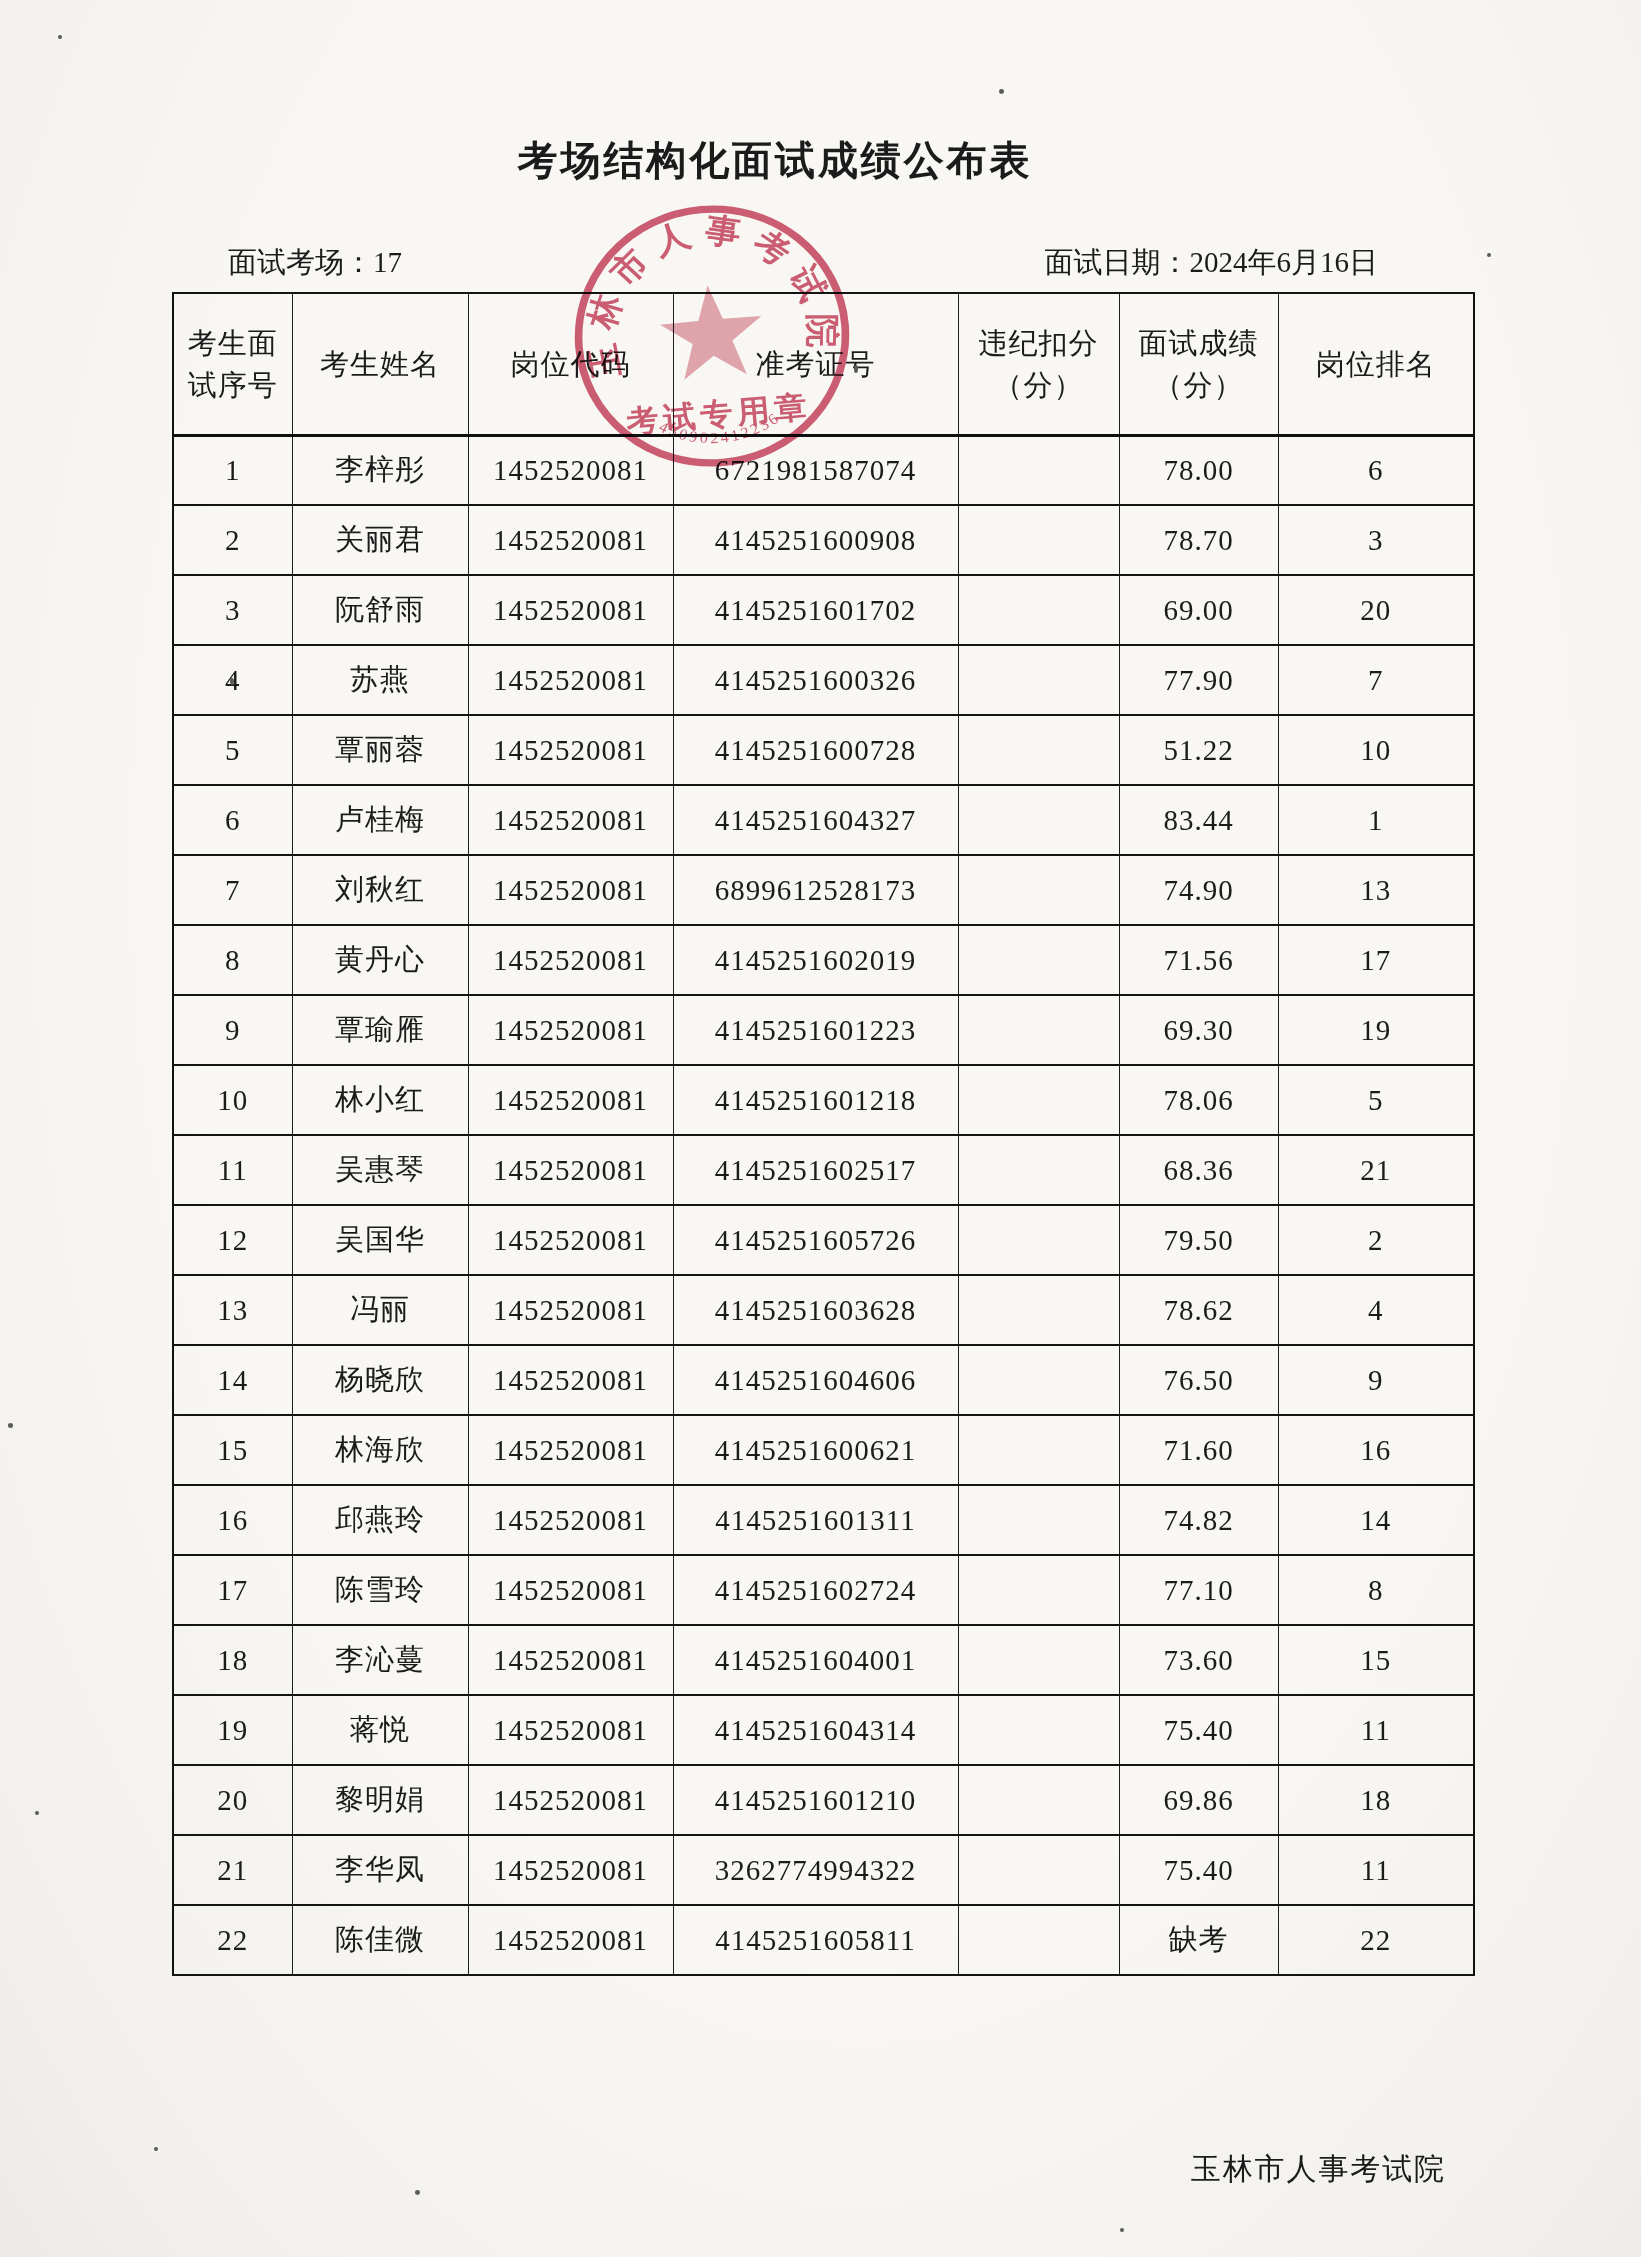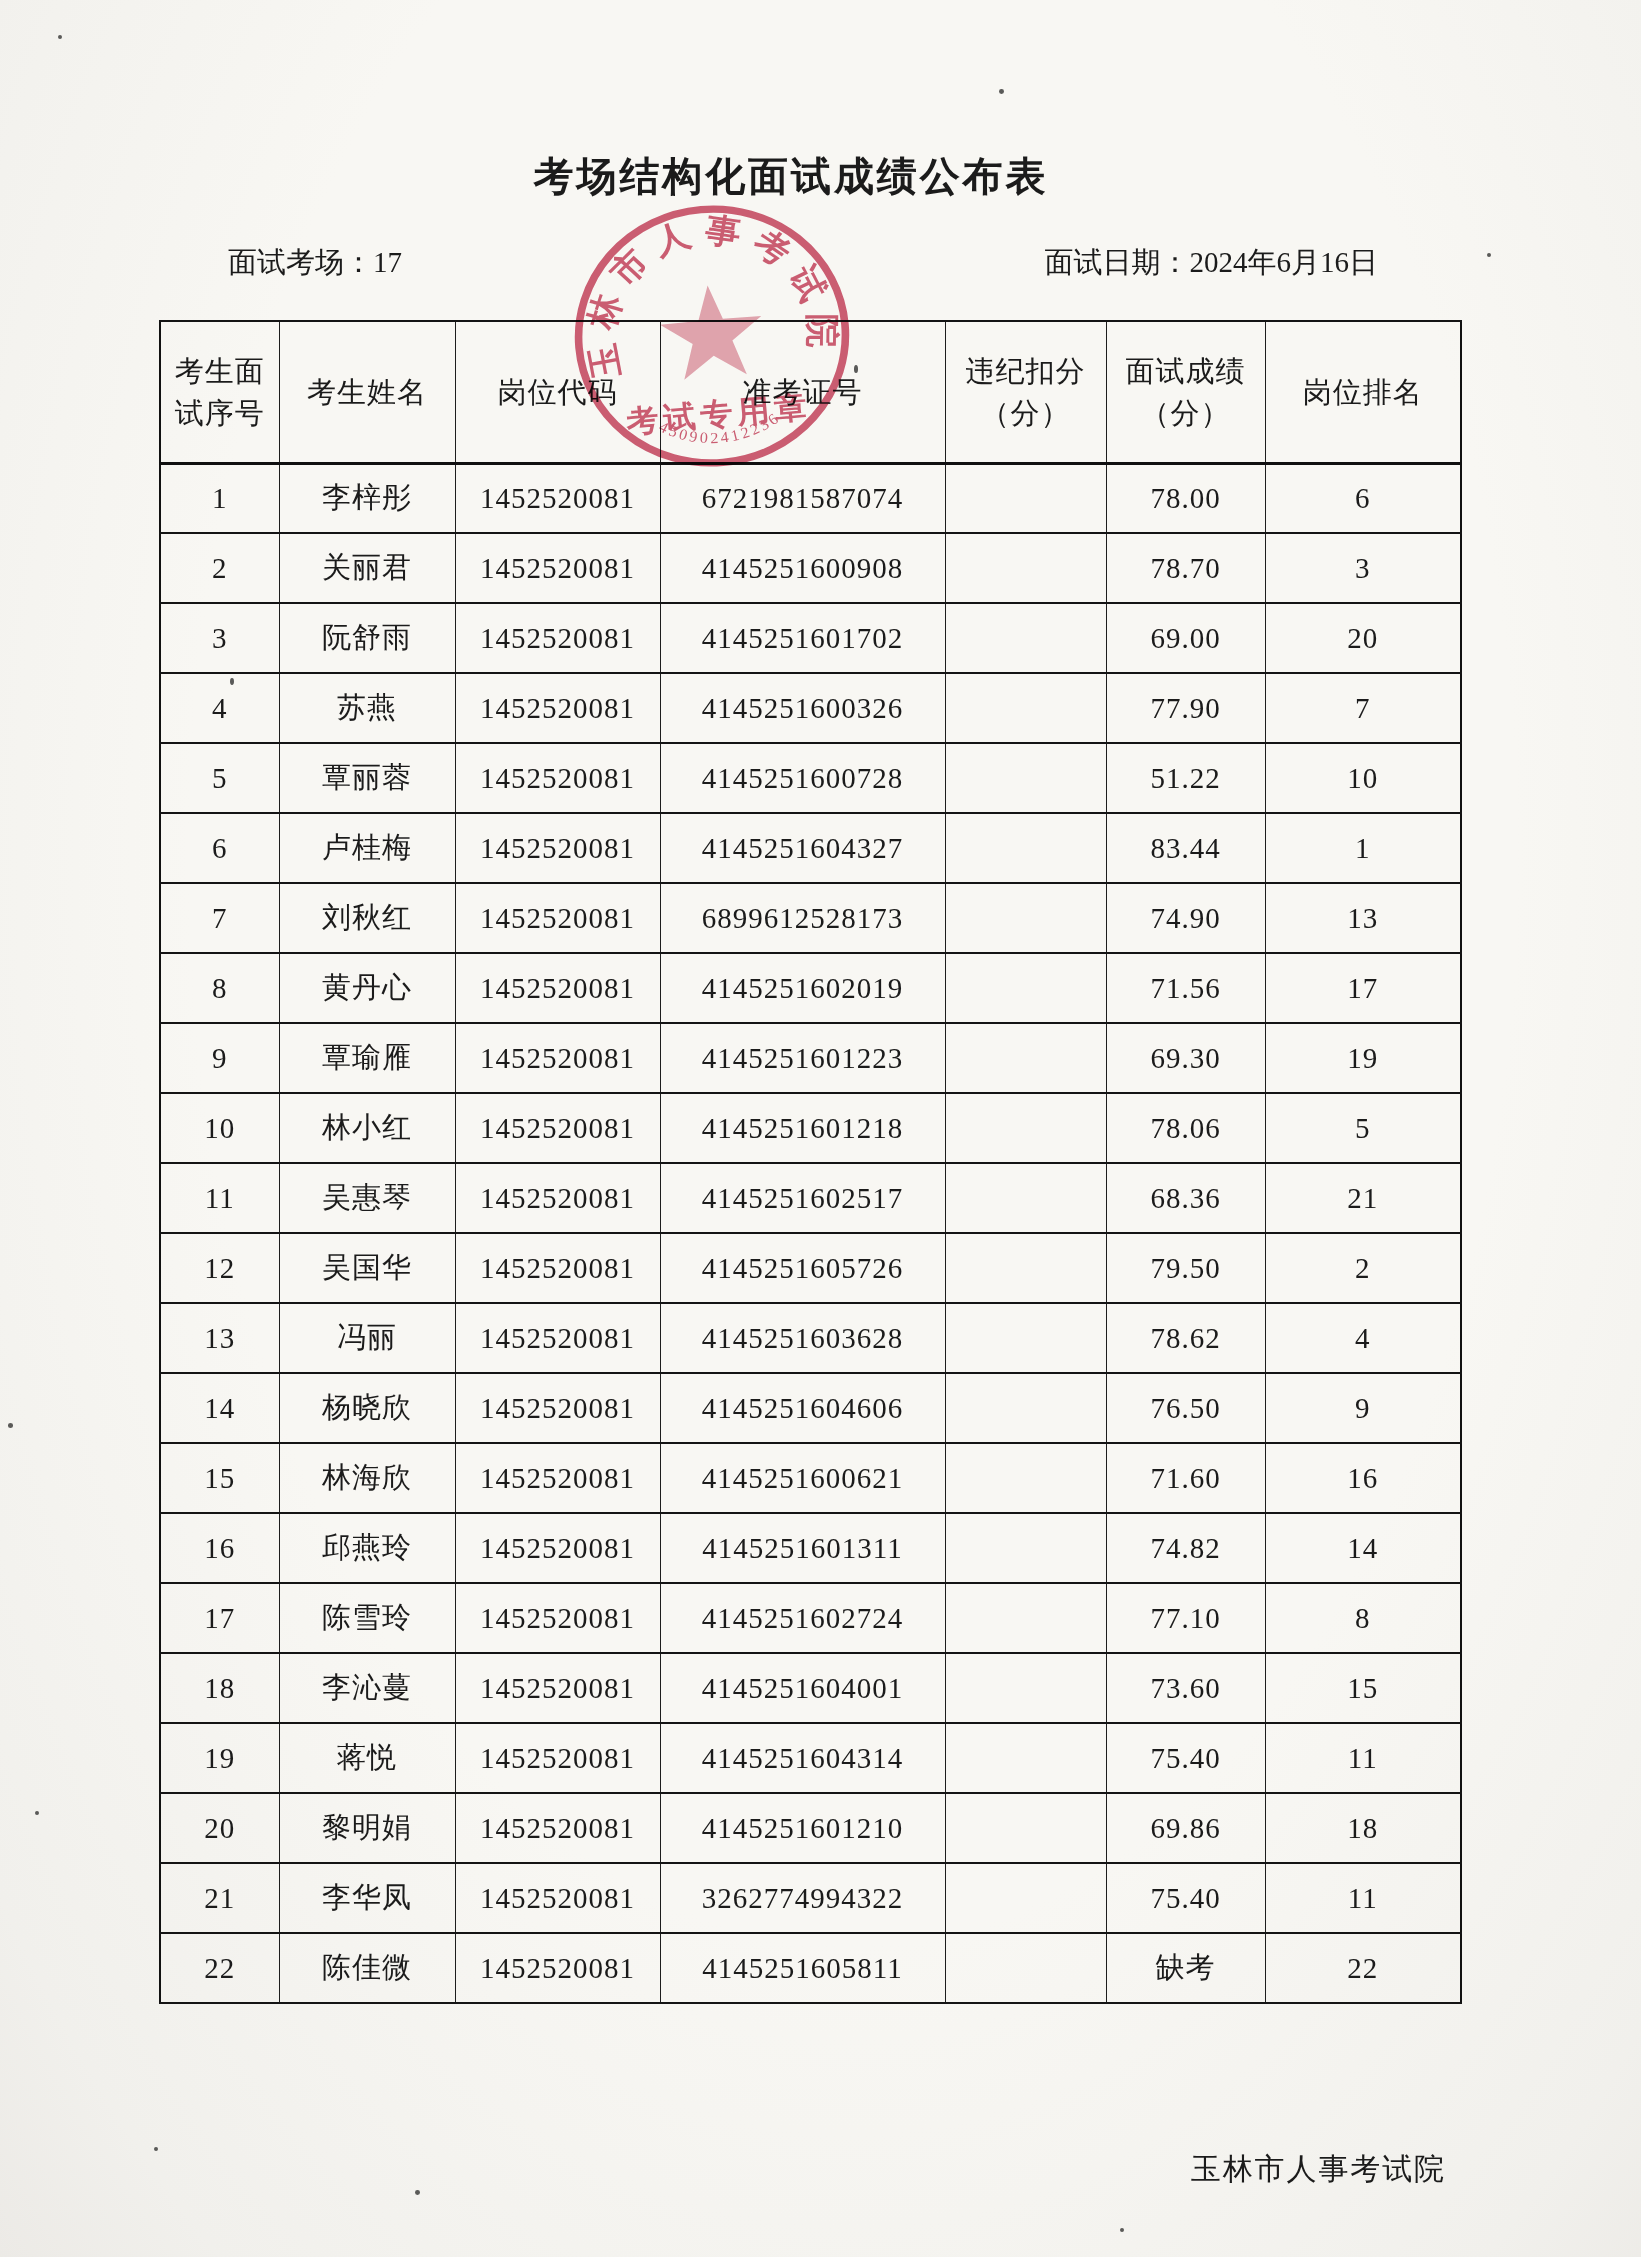--- a/index.html
+++ b/index.html
@@ -9,33 +9,32 @@
     color:#1b1b1b;
     background:#f4f3ef;
     position:relative;overflow:hidden;
   }
   .sheet{
     position:absolute;inset:0;
     background:radial-gradient(ellipse at 52% 38%, #f8f7f3 55%, #f1f0ec 88%, #eceae6 100%);
   }
   .title{
     position:absolute;top:133px;left:0;width:1550px;
-    margin:16px;text-align:center;
+    margin:0;text-align:center;
     font-size:40px;font-weight:bold;letter-spacing:2.9px;
   }
   .meta{
     position:absolute;top:243px;left:228px;right:263px;
     display:flex;justify-content:space-between;align-items:center;
     font-size:29px;
   }
   .score-table{
-    position:absolute;left:159px;top:292px;
+    position:absolute;left:172px;top:292px;
     width:1301px;border-collapse:collapse;table-layout:fixed;
     background:transparent;
-    margin-top:28px;
   }
   .score-table th,.score-table td{
     border-left:1.9px solid #1d1d1d;
     border-right:1.9px solid #1d1d1d;
     border-top:2.9px solid #141414;
     border-bottom:2.9px solid #141414;
     text-align:center;vertical-align:middle;
     padding:0;font-weight:normal;
     font-size:29px;letter-spacing:1px;
     overflow:hidden;

